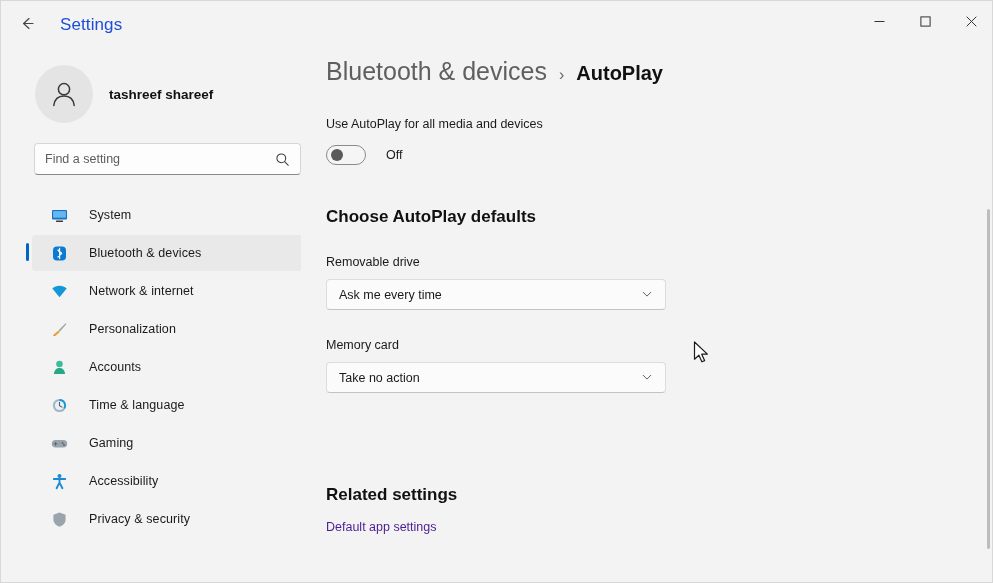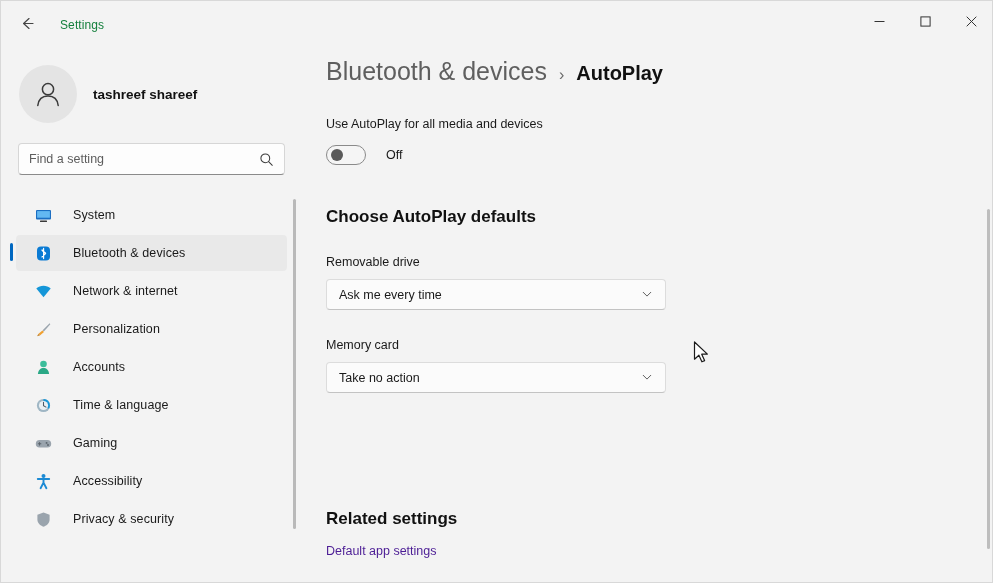--- a/index.html
+++ b/index.html
@@ -43,22 +43,22 @@
     margin-left: 8px;
     display: flex;
     align-items: center;
     justify-content: center;
     border-radius: 4px;
     cursor: pointer;
   }
 
   .app-title {
     margin-left: 15px;
-    font-size: 12px;
-    color: #15803d;
+    font-size: 17px;
+    color: #1d4ed8;
     letter-spacing: .1px;
   }
 
   .win-controls {
     position: absolute;
     top: 0; right: 0;
     display: flex;
     height: 48px;
   }
   .win-btn {
@@ -66,21 +66,21 @@
     height: 40px;
     display: flex;
     align-items: center;
     justify-content: center;
     cursor: pointer;
   }
 
   
   .sidebar {
     position: absolute;
-    top: 48px; left: 0;
+    top: 48px; left: 16px;
     width: 300px;
     height: 535px;
     background: #f3f3f3;
     overflow: hidden;
   }
 
   .profile {
     display: flex;
     align-items: center;
     padding: 12px 0 0 18px;
@@ -283,21 +283,21 @@
   }
   .dropdown-value {
     font-size: 12.5px;
     color: #1a1a1a;
   }
 
   .related-title {
     font-size: 17px;
     font-weight: bold;
     color: #111;
-    margin-top: 116px;
+    margin-top: 92px;
   }
   .related-link {
     display: inline-block;
     font-size: 12.5px;
     color: #4c1d95;
     margin-top: 15px;
     text-decoration: none;
     cursor: pointer;
   }
 

